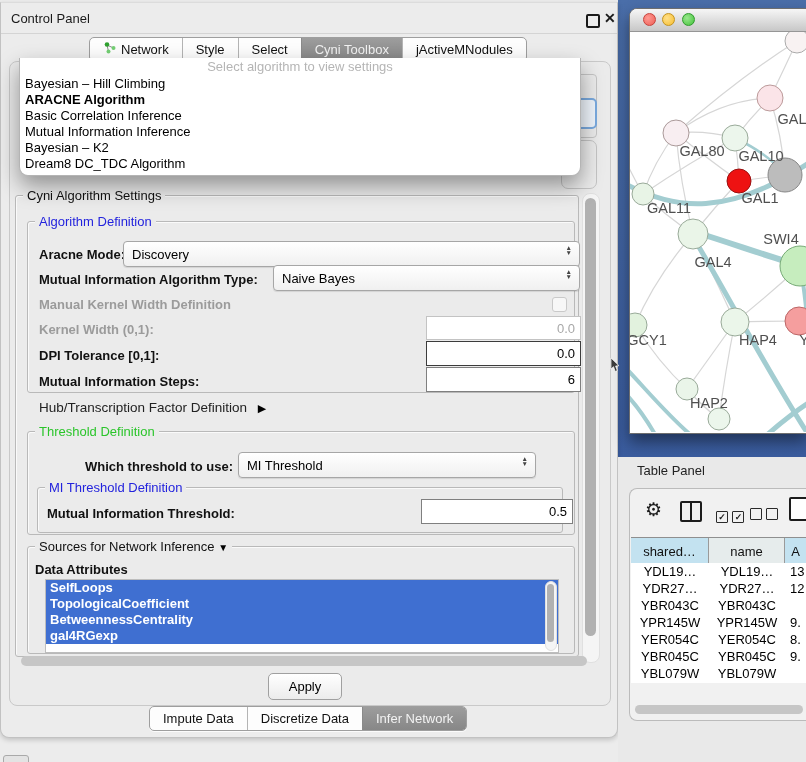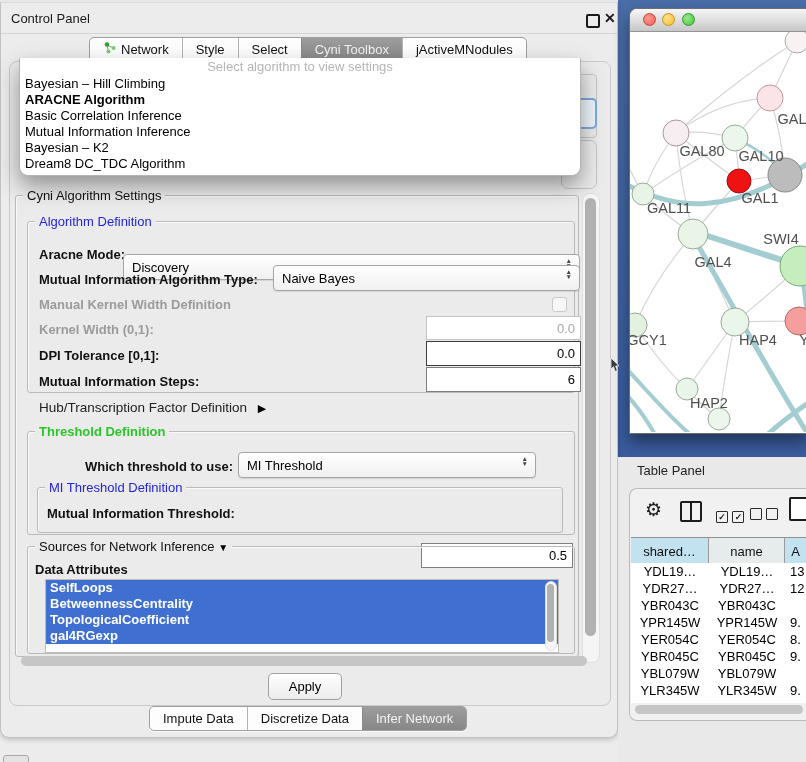--- a/index.html
+++ b/index.html
@@ -150,21 +150,21 @@
         </div>
     </div>
 
     <div class="abs grp" style="left:14px;top:192px;width:562px;height:460px;"></div>
     <div class="abs grp-title" style="left:22px;top:185px;">Cyni Algorithm Settings</div>
 
     <div class="abs grp" style="left:26px;top:218px;width:546px;height:170px;"></div>
     <div class="abs grp-title t-blue" style="left:34px;top:211px;">Algorithm Definition</div>
 
     <div class="abs lbl" style="left:38px;top:244px;">Aracne Mode:</div>
-    <div class="abs combo" style="left:122px;top:251px;width:447px;height:24px;">
+    <div class="abs combo" style="left:122px;top:238px;width:447px;height:24px;">
       <span>Discovery</span>
       <span class="arrows">▲<br>▼</span>
     </div>
 
     <div class="abs lbl" style="left:38px;top:269px;">Mutual Information Algorithm Type:</div>
     <div class="abs combo" style="left:272px;top:262px;width:297px;height:24px;">
       <span>Naive Bayes</span>
       <span class="arrows">▲<br>▼</span>
     </div>
 
@@ -179,43 +179,43 @@
 
     <div class="abs lbl" style="left:38px;top:371px;">Mutual Information Steps:</div>
     <div class="abs fld plain" style="left:425px;top:364px;width:143px;height:23px;">6</div>
 
     <div class="abs lbl norm" style="left:38px;top:397px;font-size:13.5px;">
       <span>Hub/Transcription Factor Definition</span>
       <span class="tri" style="margin-left:7px;">▶</span>
     </div>
 
     <div class="abs grp" style="left:26px;top:428px;width:546px;height:102px;"></div>
-    <div class="abs grp-title t-green" style="left:34px;top:421px;font-weight:bold;">Threshold Definition</div>
+    <div class="abs grp-title t-green" style="left:34px;top:421px;">Threshold Definition</div>
 
     <div class="abs lbl" style="left:84px;top:456px;">Which threshold to use:</div>
     <div class="abs combo" style="left:237px;top:449px;width:288px;height:24px;">
       <span>MI Threshold</span>
       <span class="arrows">▲<br>▼</span>
     </div>
 
     <div class="abs grp" style="left:36px;top:484px;width:524px;height:44px;"></div>
     <div class="abs grp-title t-blue" style="left:44px;top:477px;">MI Threshold Definition</div>
     <div class="abs lbl" style="left:46px;top:503px;">Mutual Information Threshold:</div>
-    <div class="abs fld plain" style="left:420px;top:496px;width:140px;height:23px;margin-top:44px;">0.5</div>
+    <div class="abs fld plain" style="left:420px;top:496px;width:140px;height:23px;">0.5</div>
 
     <div class="abs grp" style="left:26px;top:543px;width:546px;height:106px;"></div>
     <div class="abs grp-title" style="left:34px;top:536px;">
       <span>Sources for Network Inference</span>
       <span class="tri" style="font-size:10px;">▼</span>
     </div>
     <div class="abs lbl" style="left:34px;top:559px;">Data Attributes</div>
     <div class="abs attr-list" style="left:44px;top:576px;width:512px;height:72px;">
         <div class="attr-item">SelfLoops</div>
+        <div class="attr-item">TopologicalCoefficient</div>
         <div class="attr-item">BetweennessCentrality</div>
-        <div class="attr-item">TopologicalCoefficient</div>
         <div class="attr-item">gal4RGexp</div>
       </div>
     <div class="abs vtrack" style="left:544px;top:578px;width:10px;height:68px;">
       <div class="abs vthumb" style="left:1px;top:2px;width:7px;height:58px;"></div>
     </div>
 
     <div class="abs vtrack" style="left:581px;top:190px;width:16px;height:468px;">
       <div class="abs vthumb" style="left:2px;top:4px;width:11px;height:438px;"></div>
     </div>
     <div class="abs hthumb" style="left:20px;top:653px;width:566px;height:10px;"></div>
@@ -312,21 +312,21 @@
         </div>
       <div class="abs" style="left:86px;top:17px;"><span class="cb">✓</span> <span class="cb">✓</span></div>
       <div class="abs" style="left:120px;top:17px;"><span class="cb"></span> <span class="cb"></span></div>
       <div class="abs doc-ico" style="left:159px;top:8px;"></div>
 
       <div class="abs thead" style="left:1px;top:48px;width:176px;">
           <div class="th-cell" style="width: 78px; background: rgb(195, 226, 240);">shared…</div>
           <div class="th-cell" style="width: 76px; background: rgb(230, 236, 236);">name</div>
           <div class="th-cell" style="width: 22px; background: rgb(195, 226, 240);">A</div>
         </div>
-      <div class="abs" style="left:1px;top:74px;width:176px;height:140px;overflow:hidden;background:#fff;">
+      <div class="abs" style="left:1px;top:74px;width:176px;height:120px;overflow:hidden;background:#fff;">
           <div class="trow">
             <div class="td-cell" style="width: 78px;">YDL19…</div>
             <div class="td-cell" style="width: 76px;">YDL19…</div>
             <div class="td-cell num" style="width: 22px;">13</div>
           </div>
           <div class="trow">
             <div class="td-cell" style="width: 78px;">YDR27…</div>
             <div class="td-cell" style="width: 76px;">YDR27…</div>
             <div class="td-cell num" style="width: 22px;">12</div>
           </div>

